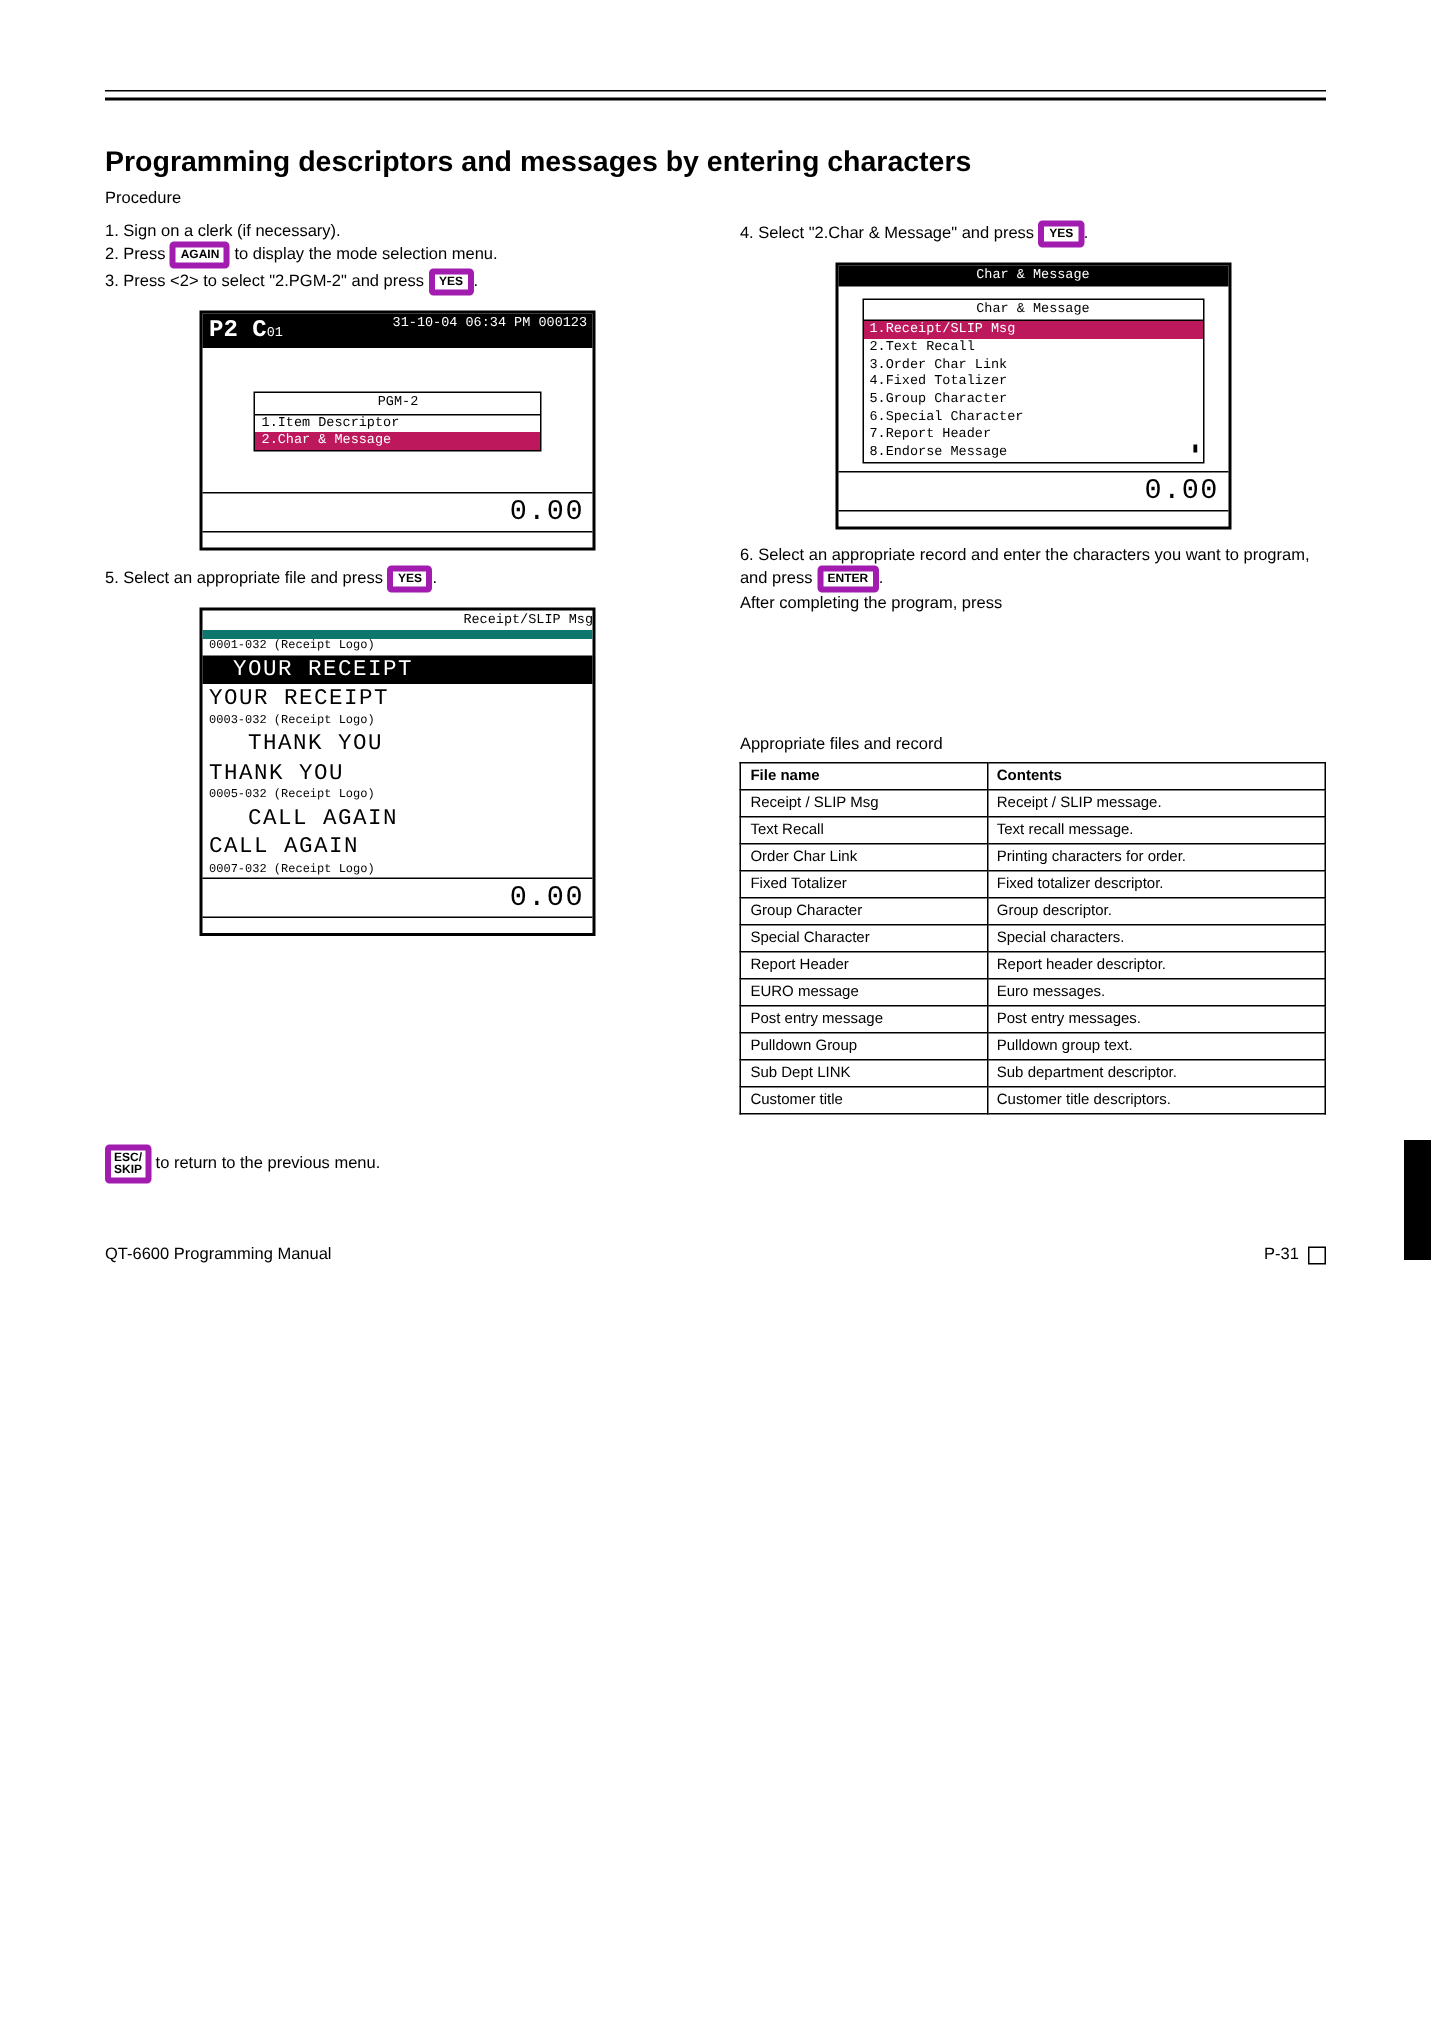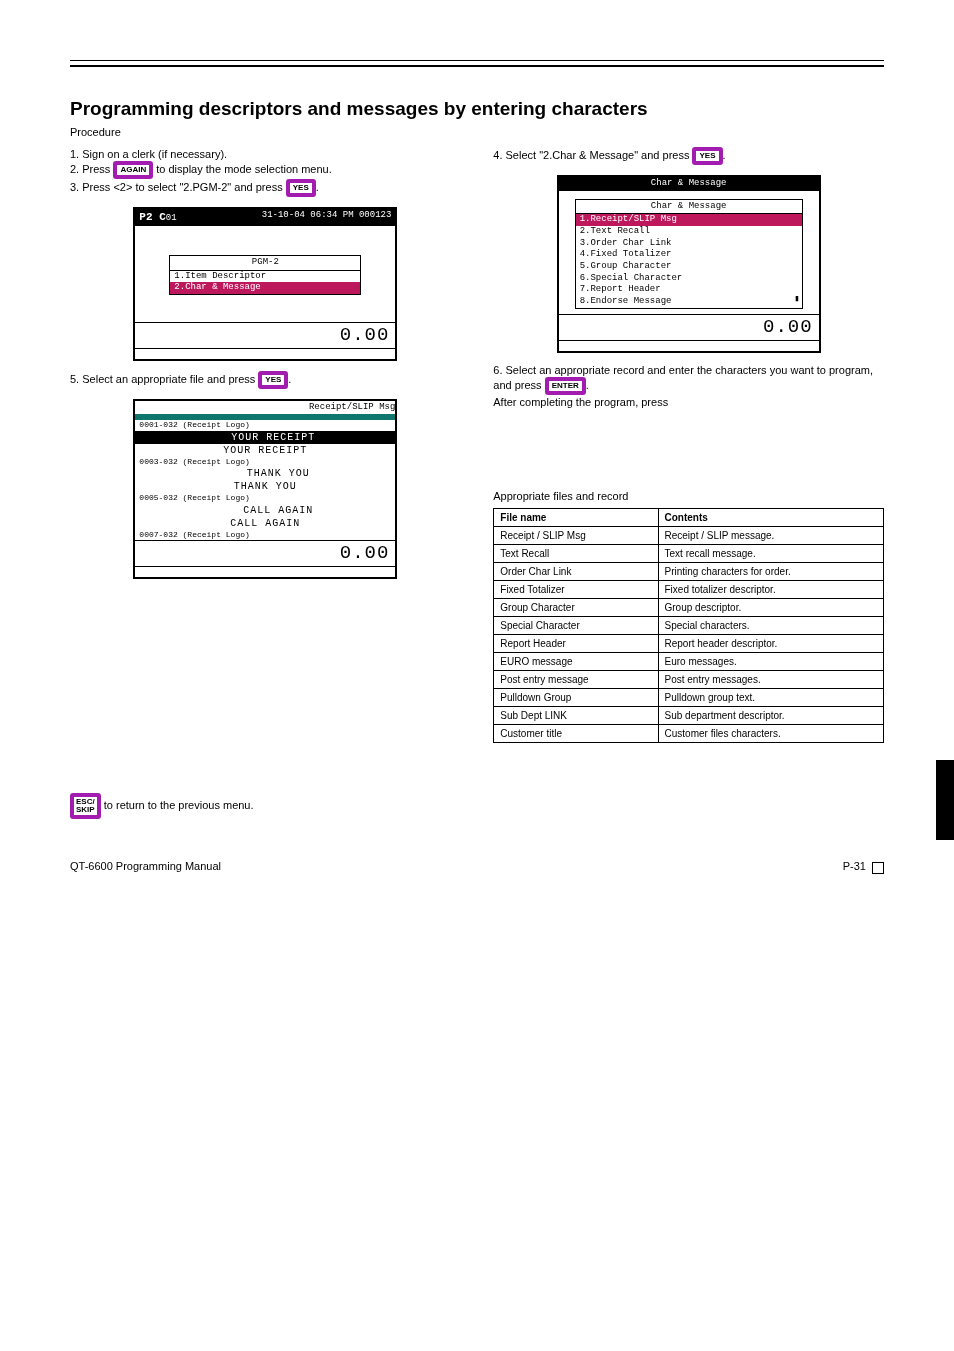--- a/index.html
+++ b/index.html
@@ -120,25 +120,24 @@
   .list-body .hdr {
     text-align: right;
     border-bottom: 6px solid #0f766e;
     padding: 1px 0;
   }
   .list-body .row {
     padding: 0 4px;
     font-size: 8px;
   }
   .list-body .big {
-    font-size: 10px;
+    font-size: 15px;
     letter-spacing: 1px;
     padding: 0 4px;
     text-transform: uppercase;
-    text-align: center;
   }
   .list-body .sel {
     background: #000;
     color: #fff;
     padding-left: 20px;
   }
   .list-body .ind {
     padding-left: 30px;
   }
   table.index {
@@ -195,21 +194,21 @@
         <span class="key">AGAIN</span>
         <span>to display the mode selection menu.</span>
         <br>
         <span>3. Press &lt;2&gt; to select "2.PGM-2" and press</span>
         <span class="key">YES</span><span>.</span>
       </div>
 
       <div class="screen">
         <div class="topbar">
           <span>
-            <span style="font-size:11px;font-weight:bold">P2 C</span><span>01</span>
+            <span style="font-size:16px;font-weight:bold">P2 C</span><span>01</span>
           </span>
           <span>31-10-04 06:34 PM 000123</span>
         </div>
         <div class="screen-body">
           <div class="menu-box">
             <div class="menu-title">PGM-2</div>
             <div class="menu-item">1.Item Descriptor</div>
             <div class="menu-item sel">2.Char &amp; Message</div>
           </div>
         </div>
@@ -323,28 +322,28 @@
         <tr>
               <td>Pulldown Group</td>
               <td>Pulldown group text.</td>
             </tr>
         <tr>
               <td>Sub Dept LINK</td>
               <td>Sub department descriptor.</td>
             </tr>
         <tr>
               <td>Customer title</td>
-              <td>Customer files characters.</td>
+              <td>Customer title descriptors.</td>
             </tr>
       </tbody>
         </table>
     </div>
   </div>
 
-  <div class="steps" style="margin-top:30px">
+  <div class="steps" style="">
     <span class="key" style="line-height:8px;padding:1px 2px">ESC/<br>SKIP</span>
     <span> to return to the previous menu.</span>
   </div>
 
   <div class="pgnum">
     <span style="float:left">QT-6600 Programming Manual</span>
     <span>P-31</span>
     <span class="sq"></span>
   </div>
 </div>

